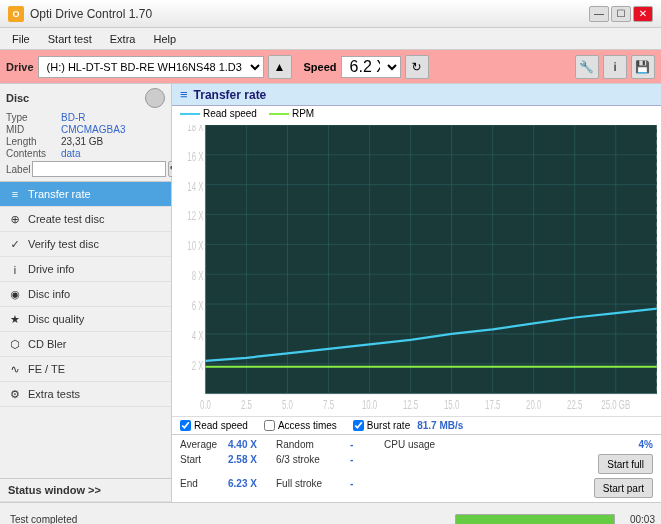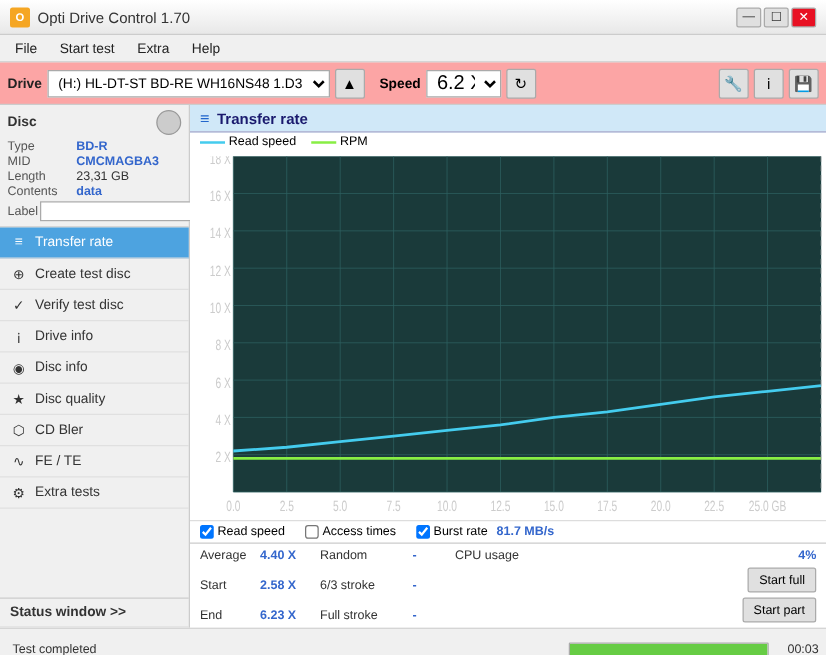--- a/index.html
+++ b/index.html
@@ -132,21 +132,21 @@
     .spacer { flex: 1; }
 
     
     .main-layout {
       display: flex;
       height: calc(524px - 28px - 22px - 34px - 22px);
     }
 
     
     .left-panel {
-      width: 152px;
+      width: 172px;
       background: #f0f0f0;
       border-right: 1px solid #ccc;
       display: flex;
       flex-direction: column;
       flex-shrink: 0;
     }
 
     
     .disc-section {
       padding: 4px 6px;
@@ -176,21 +176,21 @@
       margin-bottom: 1px;
     }
     .disc-key {
       width: 55px;
       font-size: 10px;
       color: #555;
     }
     .disc-val {
       font-size: 10px;
       color: #3366cc;
-      font-weight: bold;
+      font-weight: normal;
     }
     .disc-val-plain {
       font-size: 10px;
       color: #333;
     }
     .label-input-row {
       display: flex;
       align-items: center;
       gap: 2px;
       margin-top: 2px;
@@ -318,21 +318,21 @@
     }
 
     
     .stats-area {
       border-top: 1px solid #ccc;
       padding: 2px 8px;
       font-size: 10px;
     }
     .stats-row {
       display: flex;
-      align-items: flex-end;
+      align-items: flex-start;
       padding: 2px 0;
       gap: 4px;
     }
     .stats-label {
       width: 44px;
       color: #333;
     }
     .stats-val {
       width: 44px;
       color: #3366cc;

